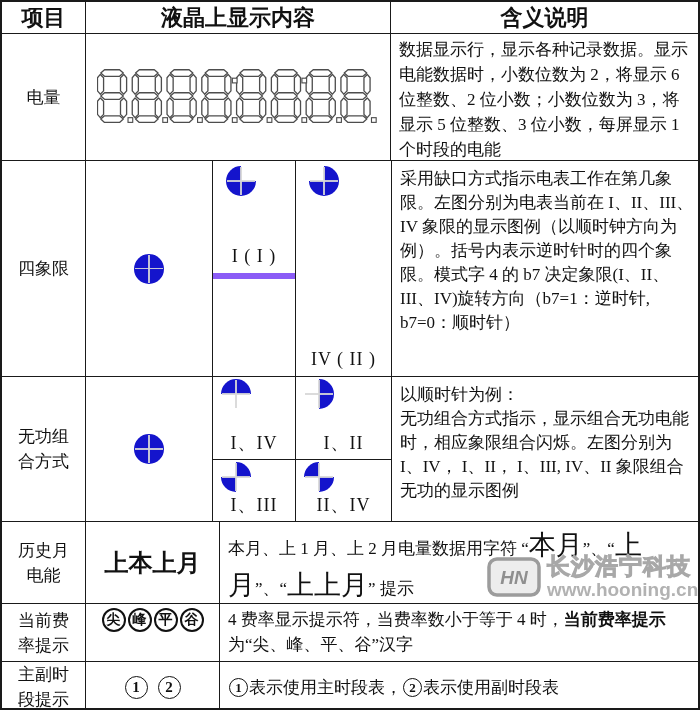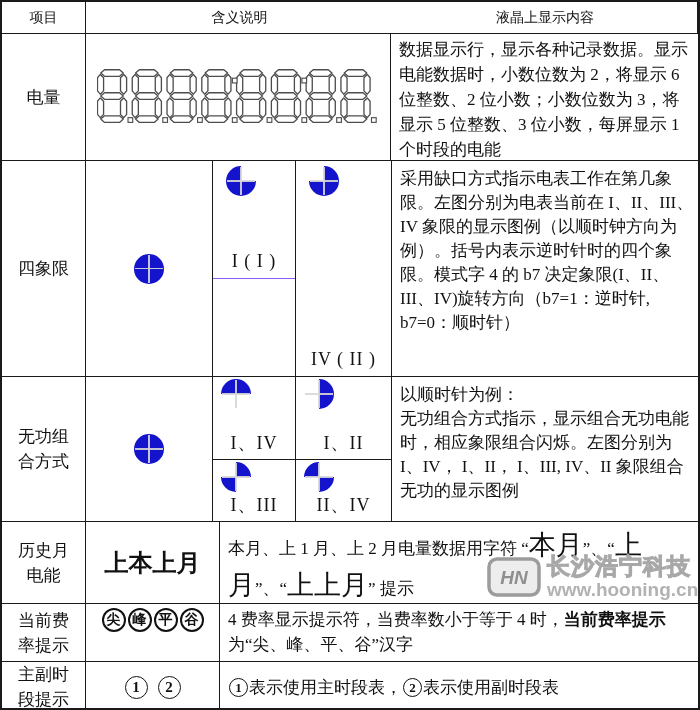--- a/index.html
+++ b/index.html
@@ -13,23 +13,23 @@
   .c.lastc{border-right:none;flex:1 1 auto;}
   .rh{height:31px;} .r1{height:126px;} .r2{height:215px;} .r3{height:144px;}
   .r4{height:81px;} .r5{height:57px;}
   .c1{width:84px;flex:0 0 84px;}
   .c2{width:305px;flex:0 0 305px;}
   .w127{width:127px;flex:0 0 127px;}
   .w134{width:134px;flex:0 0 134px;text-align:center;}
   .gcol{box-sizing:border-box;border-right:1px solid #1a1a1a;display:flex;flex-direction:column;}
   .g83{width:83px;flex:0 0 83px;} .g96{width:96px;flex:0 0 96px;}
   .gcell{box-sizing:border-box;display:flex;flex-direction:column;flex:1 1 auto;}
-  .gcell.top2{flex:0 0 118px;border-bottom:1px solid #8b5cf6;gap:19px;}
+  .gcell.top2{flex:0 0 118px;border-bottom:6px solid #8b5cf6;gap:19px;}
   .gcell.top3{flex:0 0 83px;border-bottom:1px solid #1a1a1a;}
-  .hdr{display:flex;align-items:center;justify-content:center;font-weight:normal;font-size:14px;}
+  .hdr{display:flex;align-items:center;justify-content:center;font-weight:bold;font-size:22px;}
   .item{display:flex;align-items:center;justify-content:center;text-align:center;
         font-size:17px;line-height:25px;white-space:pre-line;}
   .meaning{font-size:17px;line-height:25px;padding:3px 4px 0 8px;white-space:pre-line;}
   .m24{line-height:24px;padding-top:6px;}
   .mh{line-height:36px;padding-top:5px;}
   .m6{display:flex;align-items:center;white-space:normal;padding-top:0;}
   .lcdcell{display:flex;align-items:center;justify-content:center;}
   .circlecell{display:flex;align-items:center;justify-content:center;}
   .pie{width:30px;height:30px;border-radius:50%;position:relative;flex:0 0 auto;}
   .pie::before{content:"";position:absolute;left:1px;right:1px;top:14px;height:1.5px;
@@ -71,22 +71,22 @@
   .lcd{flex:0 0 auto;}
 </style>
 </head>
 <body>
 
 <div id="page">
   <div class="tbl">
 
     <div class="row rh">
       <div class="c c1 hdr">项目</div>
+      <div class="c c2 hdr">液晶上显示内容</div>
       <div class="c lastc hdr">含义说明</div>
-      <div class="c c2 hdr">液晶上显示内容</div>
     </div>
 
     <div class="row r1">
       <div class="c c1 item">电量</div>
       <div class="c c2 lcdcell">
         <svg class="lcd" width="282" height="60" viewBox="0 0 300 62" aria-hidden="true">
           <defs>
             <g id="sd" fill="#fff" stroke="#4d4d4d" stroke-width="1.4" stroke-linejoin="round">
               <polygon points="8,2 24,2 28,5.5 24,9 8,9 4,5.5"></polygon>
               <polygon points="3.5,7 7,10.5 7,24.5 3.5,28 0.5,24.5 0.5,10.5"></polygon>

